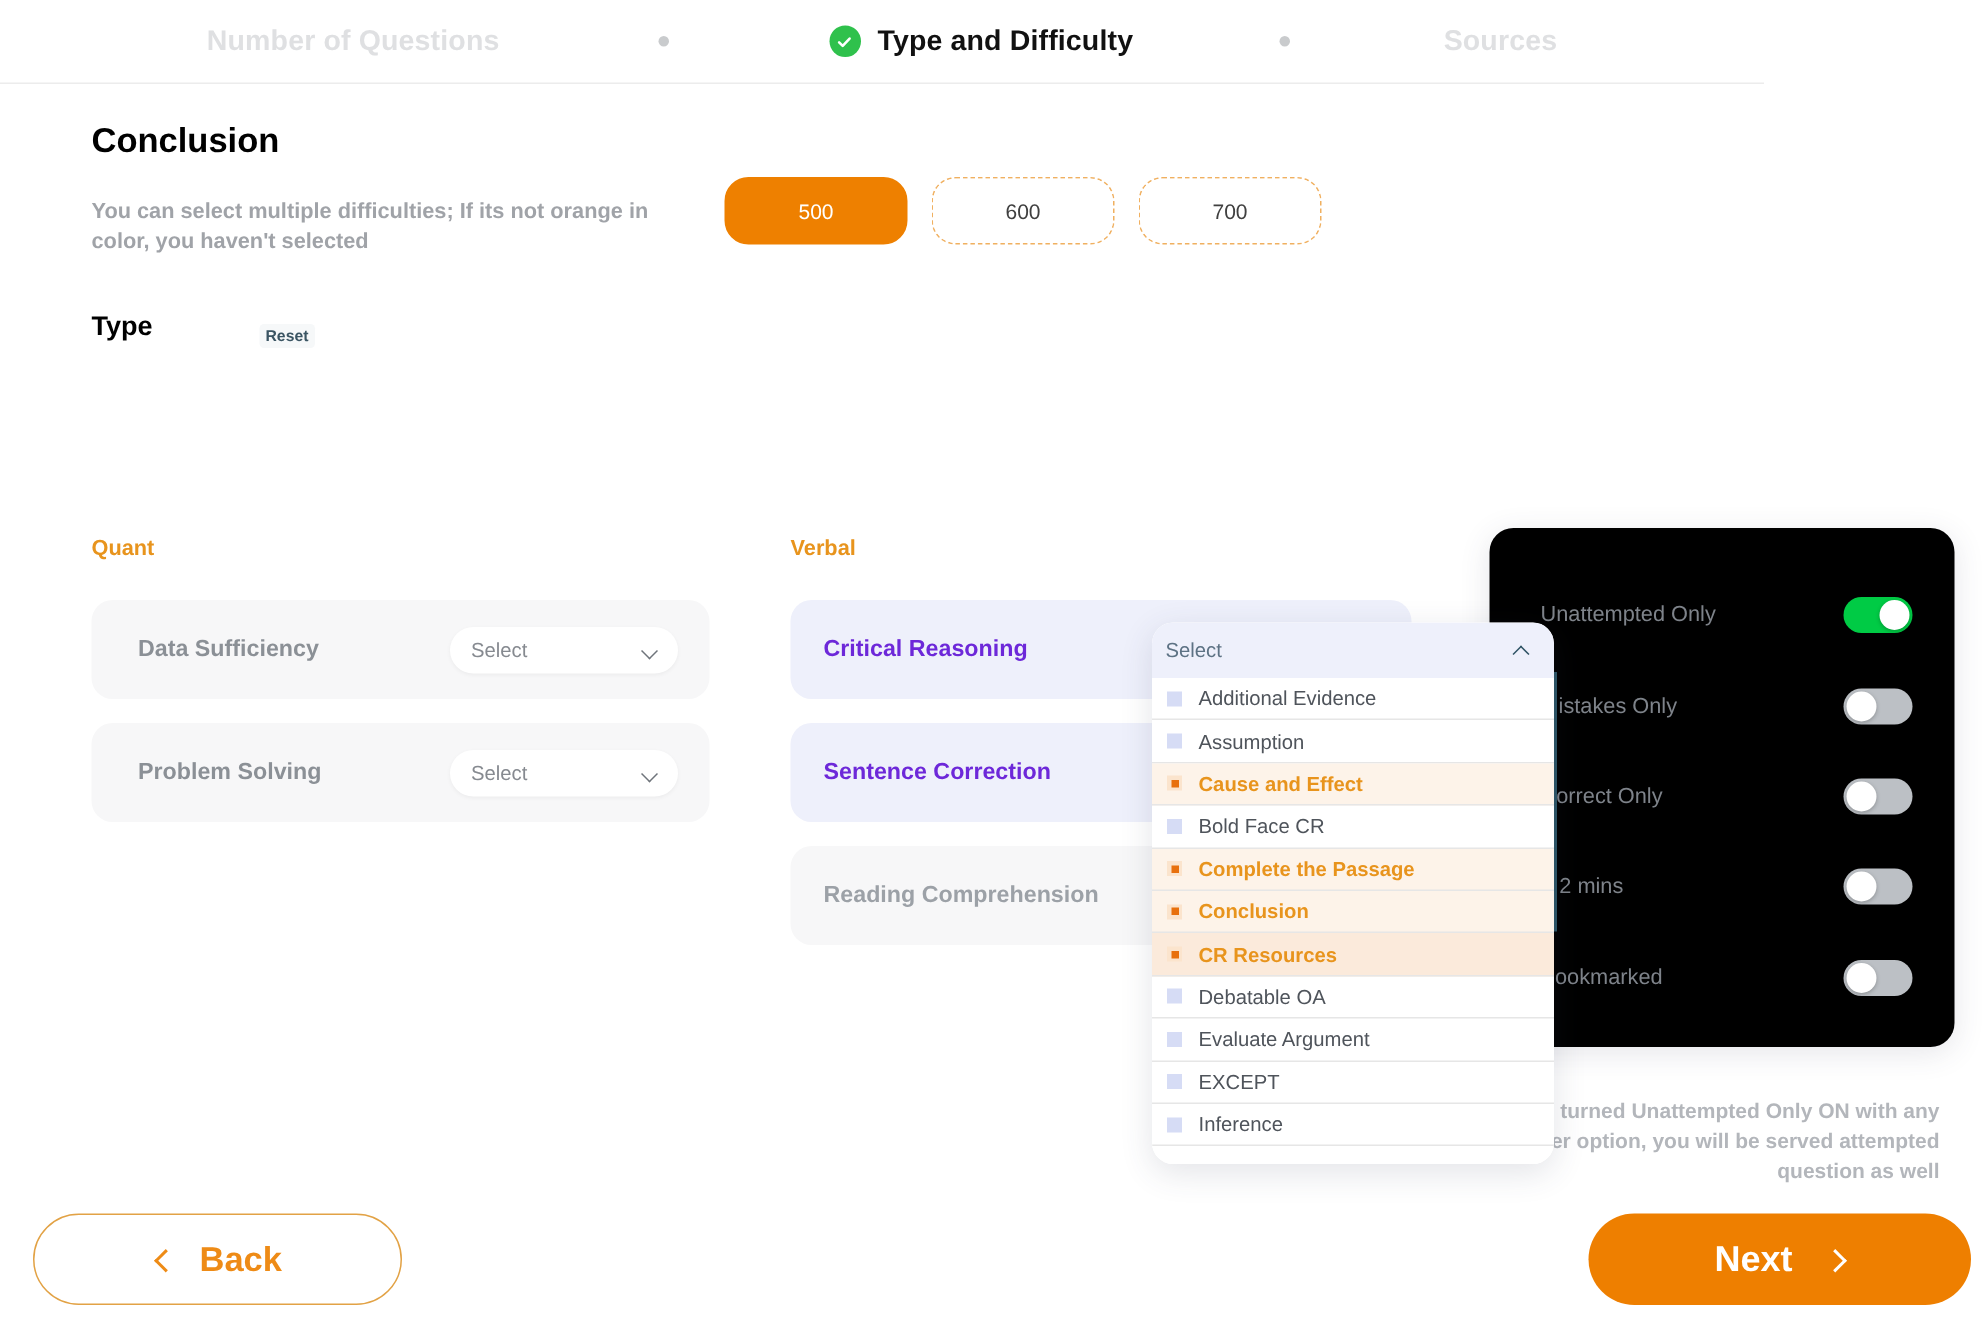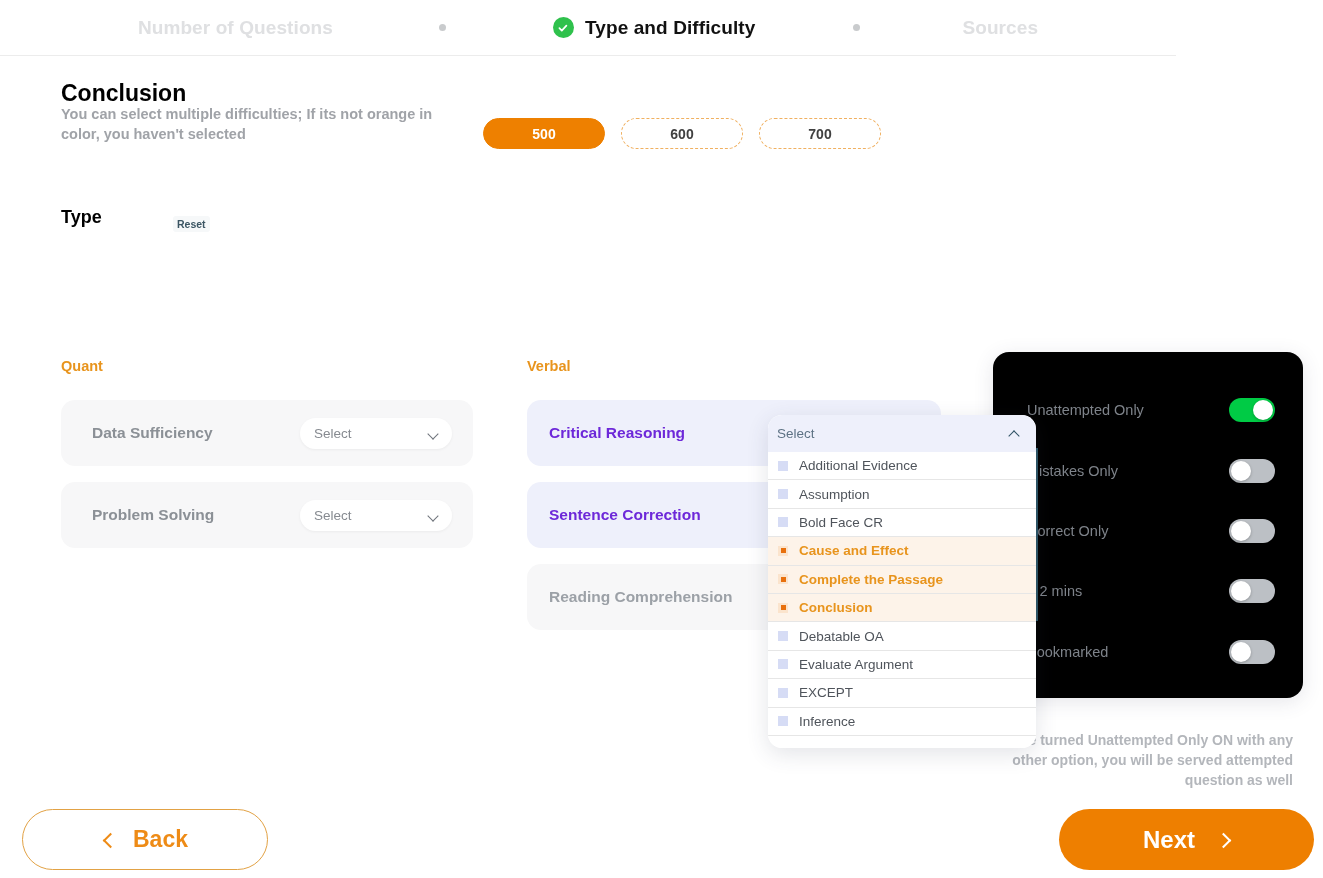--- a/index.html
+++ b/index.html
@@ -33,28 +33,28 @@
   }
   .sep1 { margin: 0 107px 0 106px; }
   .sep2 { margin: 0 102px 0 98px; }
 
   
   .difficulty-title {
     position: absolute; left: 61px; top: 80px;
     font-size: 23px; font-weight: 700; color: #000;
   }
   .difficulty-sub {
-    position: absolute; left: 61px; top: 104px; width: 410px;
+    position: absolute; left: 61px; top: 131px; width: 410px;
     font-size: 14.5px; font-weight: 700; color: #a0a3a8; line-height: 20px;
   }
   .pill-row { position: absolute; left: 483px; top: 118px; display: flex; gap: 16px; }
   .pill {
-    width: 122px; height: 31px; border-radius: 16px;
+    width: 122px; height: 45px; border-radius: 16px;
     display: flex; align-items: center; justify-content: center;
-    font-size: 14px; font-weight: 700; cursor: pointer;
+    font-size: 14px; font-weight: 400; cursor: pointer;
   }
   .pill.selected { background: #ee8000; color: #ffffff; border: 1px solid #ee8000; }
   .pill.unselected { background: #ffffff; color: #404040; border: 1.5px dashed #f0b060; }
 
   
   .type-title {
     position: absolute; left: 61px; top: 207px;
     font-size: 18px; font-weight: 700; color: #000;
   }
   .type-reset {
@@ -296,35 +296,39 @@
     </div>
     <div class="dd-list">
       <div class="dd-item off">
         <span class="dd-box"></span>
         <span class="dd-text">Additional Evidence</span>
       </div>
       <div class="dd-item off">
         <span class="dd-box"></span>
         <span class="dd-text">Assumption</span>
       </div>
+      <div class="dd-item on">
+        <span class="dd-box"></span>
+        <span class="dd-text">Cause and Effect</span>
+      </div>
       <div class="dd-item off">
         <span class="dd-box"></span>
         <span class="dd-text">Bold Face CR</span>
       </div>
       <div class="dd-item on">
         <span class="dd-box"></span>
-        <span class="dd-text">Cause and Effect</span>
+        <span class="dd-text">Complete the Passage</span>
       </div>
       <div class="dd-item on">
         <span class="dd-box"></span>
-        <span class="dd-text">Complete the Passage</span>
-      </div>
-      <div class="dd-item on">
-        <span class="dd-box"></span>
         <span class="dd-text">Conclusion</span>
+      </div>
+      <div class="dd-item on" id="dd-row-crresources">
+        <span class="dd-box"></span>
+        <span class="dd-text">CR Resources</span>
       </div>
       <div class="dd-item off">
         <span class="dd-box"></span>
         <span class="dd-text">Debatable OA</span>
       </div>
       <div class="dd-item off">
         <span class="dd-box"></span>
         <span class="dd-text">Evaluate Argument</span>
       </div>
       <div class="dd-item off">

